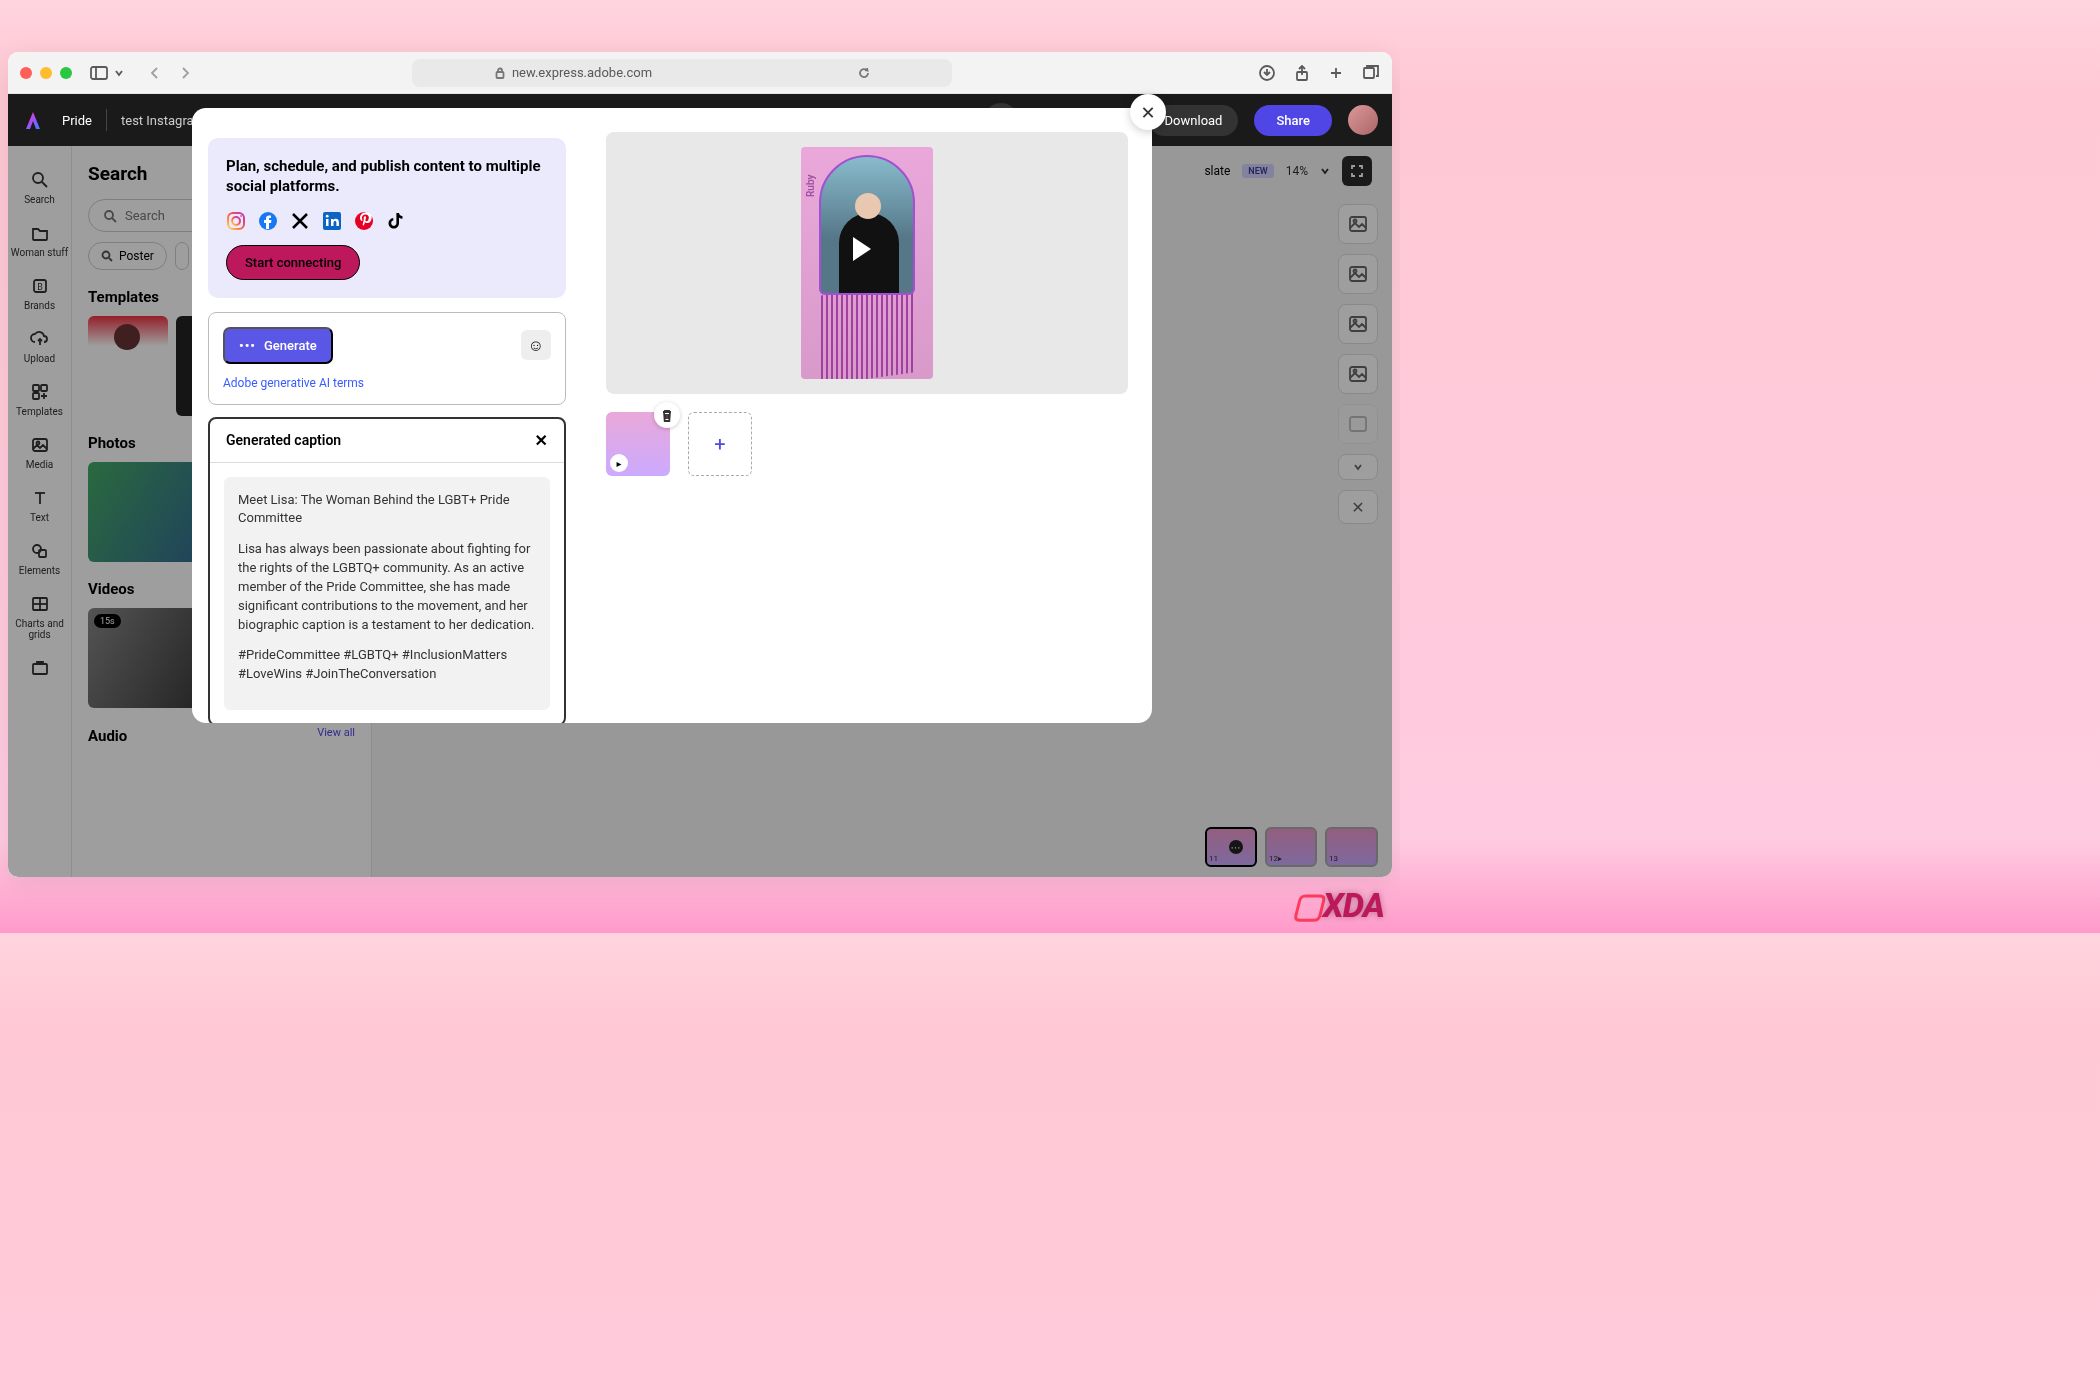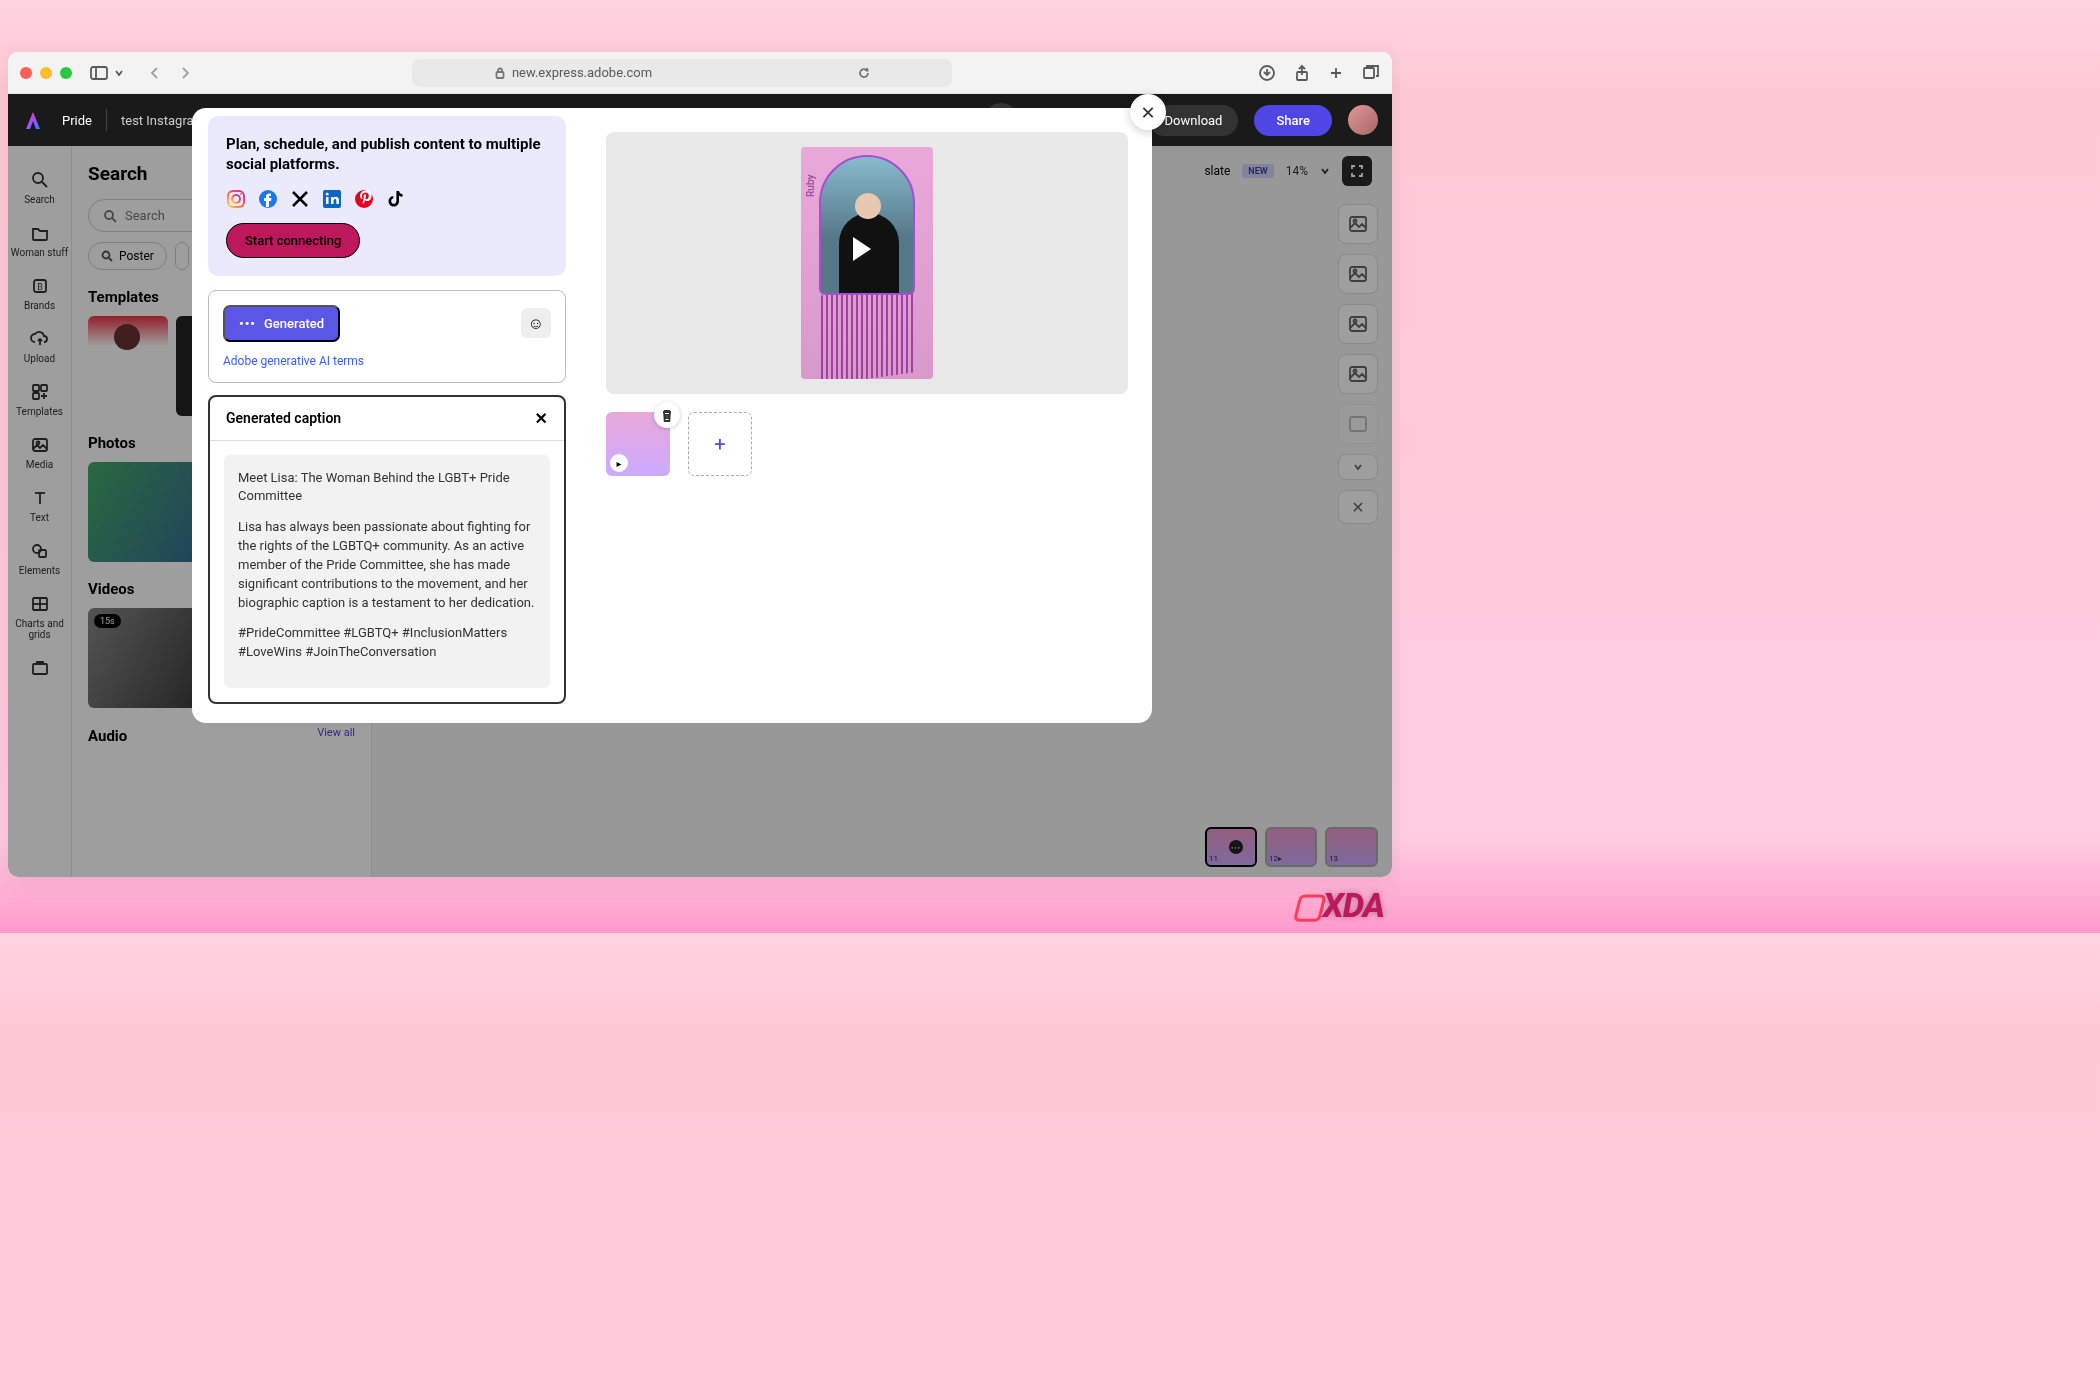--- a/index.html
+++ b/index.html
@@ -57,21 +57,21 @@
 .rr-btn { width: 40px; height: 40px; background: #fff; border: 1px solid #ddd; border-radius: 8px; display: flex; align-items: center; justify-content: center; color: #666; }
 .rr-chev { width: 40px; height: 26px; background: #fff; border: 1px solid #ddd; border-radius: 8px; display: flex; align-items: center; justify-content: center; color: #666; font-size: 11px; }
 .pagestrip { position: absolute; right: 14px; bottom: 10px; display: flex; gap: 8px; }
 .ps-thumb { width: 52px; height: 40px; border: 2px solid #aaa; border-radius: 6px; background: linear-gradient(#e9c,#caf); font-size:8px; color:#333; display:flex; align-items:flex-end; padding:2px; }
 .ps-thumb.active { border-color: #000; }
 .ps-thumb .dots { width:14px;height:14px;border-radius:50%;background:#222;color:#fff;margin:auto;display:flex;align-items:center;justify-content:center;font-size:10px; }
 .dim-overlay { position: absolute; inset: 0; background: rgba(0,0,0,0.38); }
 
 
 .modal { position: absolute; left: 192px; top: 108px; width: 960px; height: 615px; background: #fff; border-radius: 14px; z-index: 10; display: flex; }
-.modal-left { width: 390px; padding: 8px 16px; overflow-y: auto; scrollbar-width: none; }
+.modal-left { width: 390px; padding: 30px 16px; overflow-y: auto; scrollbar-width: none; }
 .modal-left::-webkit-scrollbar { display: none; }
 .modal-right { flex: 1; padding: 24px; display: flex; flex-direction: column; }
 .close-btn { position: absolute; right: -14px; top: -14px; width: 36px; height: 36px; background: #fff; border-radius: 50%; box-shadow: 0 2px 10px rgba(0,0,0,0.2); display: flex; align-items: center; justify-content: center; z-index: 11; font-size: 18px; color:#333; }
 .connect-card { background: #ebeafd; border-radius: 10px; padding: 18px; margin-bottom: 14px; }
 .connect-card h3 { font-size: 15px; font-weight: 700; line-height: 1.35; margin-bottom: 14px; }
 .social-row { display: flex; gap: 12px; margin-bottom: 14px; align-items: center; }
 .soc { width: 20px; height: 20px; }
 .btn-outline { border: 1.5px solid #000; background: #be185d; border-radius: 22px; padding: 9px 18px; font-size: 13px; font-weight: 500; }
 .prompt-card { border: 1px solid #bbb; border-radius: 8px; padding: 14px; margin-bottom: 12px; }
 .prompt-text { font-size: 13.5px; color: #222; margin-bottom: 14px; line-height: 1.35; }
@@ -452,21 +452,21 @@
             <path d="M13 2c.3 1.8 1.6 3 3.5 3.2v2.6c-1.3 0-2.5-.4-3.5-1.1v5.5c0 3-2.3 5.3-5.2 5.3S2.5 15.2 2.5 12.2c0-2.8 2-5 4.8-5.3v2.7c-1.2.2-2.1 1.2-2.1 2.6 0 1.5 1.2 2.6 2.6 2.6s2.6-1.1 2.6-2.6V2z" fill="#000" stroke="none"></path>
           </svg>
       </div>
       <button class="btn-outline">Start connecting</button>
     </div>
 
     <div class="prompt-card">
       <div class="gen-row">
         <button class="btn-gen">
             <span class="gen-dots">•••</span>
-            <span>Generated</span>
+            <span>Generate</span>
           </button>
         <div class="emoji-btn">☺</div>
       </div>
       <div class="ai-terms">Adobe generative AI terms</div>
     </div>
 
     <div class="gen-cap-card">
       <div class="gen-cap-head">
         <span>Generated caption</span>
         <span style="font-size:16px">✕</span>

